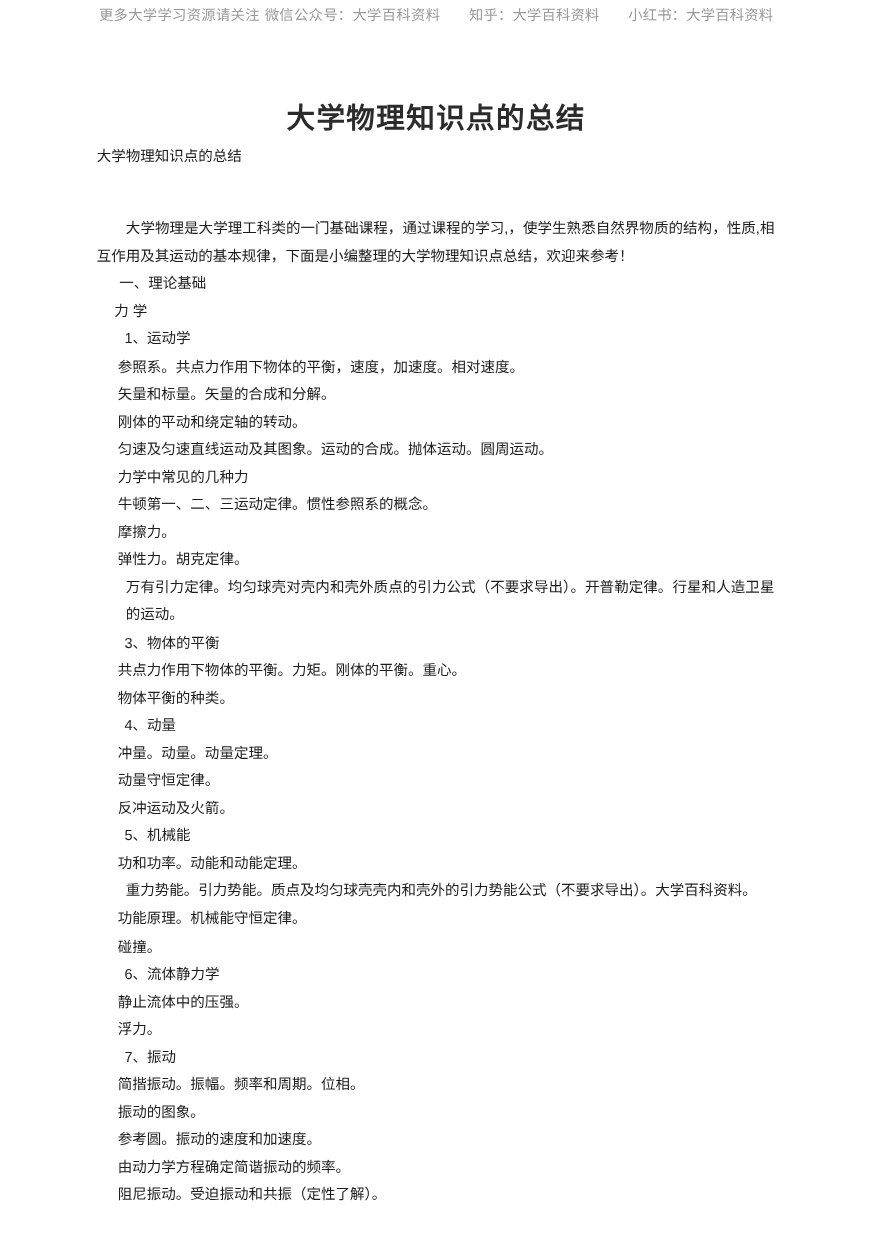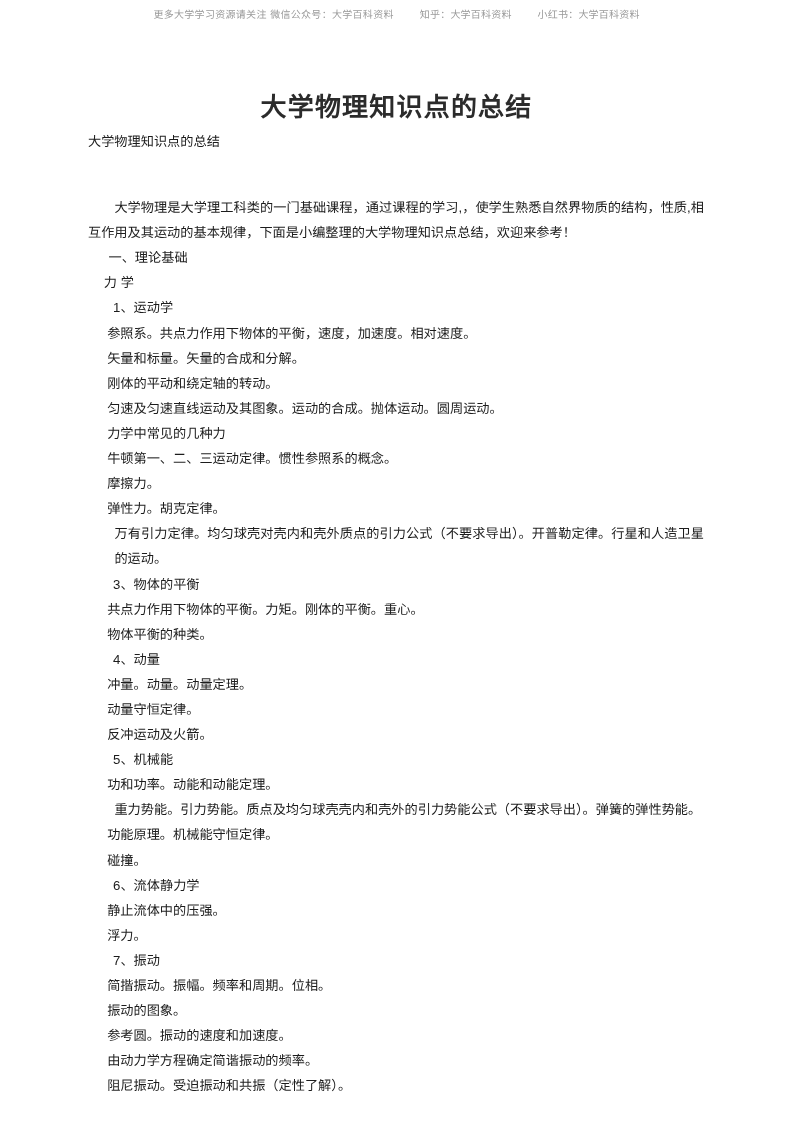--- a/index.html
+++ b/index.html
@@ -33,21 +33,21 @@
     position: absolute;
     top: 7px;
     left: 0;
     right: 0;
     height: 16px;
     display: flex;
     justify-content: center;
     align-items: center;
     gap: 26px;
     font-family: "DejaVu Serif", "Liberation Serif", serif;
-    font-size: 10px;
+    font-size: 13px;
     line-height: 14px;
     color: #9a9a9a;
     letter-spacing: 0.2px;
     white-space: nowrap;
     user-select: none;
   }
   .doc-header .hdr-seg { display: inline-block; }
   .doc-header .hdr-seg.primary { letter-spacing: 0.3px; }
 
   
@@ -127,21 +127,21 @@
       <p class="line wrap2">万有引力定律。均匀球壳对壳内和壳外质点的引力公式（不要求导出）。开普勒定律。行星和人造卫星的运动。</p>
       <p class="line num">3、物体的平衡</p>
       <p class="line item">共点力作用下物体的平衡。力矩。刚体的平衡。重心。</p>
       <p class="line item">物体平衡的种类。</p>
       <p class="line num">4、动量</p>
       <p class="line item">冲量。动量。动量定理。</p>
       <p class="line item">动量守恒定律。</p>
       <p class="line item">反冲运动及火箭。</p>
       <p class="line num">5、机械能</p>
       <p class="line item">功和功率。动能和动能定理。</p>
-      <p class="line wrap2">重力势能。引力势能。质点及均匀球壳壳内和壳外的引力势能公式（不要求导出）。弹簧的弹性势能。</p>
+      <p class="line wrap2">重力势能。引力势能。质点及均匀球壳壳内和壳外的引力势能公式（不要求导出）。大学百科资料。</p>
       <p class="line item">功能原理。机械能守恒定律。</p>
       <p class="line item">碰撞。</p>
       <p class="line num">6、流体静力学</p>
       <p class="line item">静止流体中的压强。</p>
       <p class="line item">浮力。</p>
       <p class="line num">7、振动</p>
       <p class="line item">简揩振动。振幅。频率和周期。位相。</p>
       <p class="line item">振动的图象。</p>
       <p class="line item">参考圆。振动的速度和加速度。</p>
       <p class="line item">由动力学方程确定简谐振动的频率。</p>

